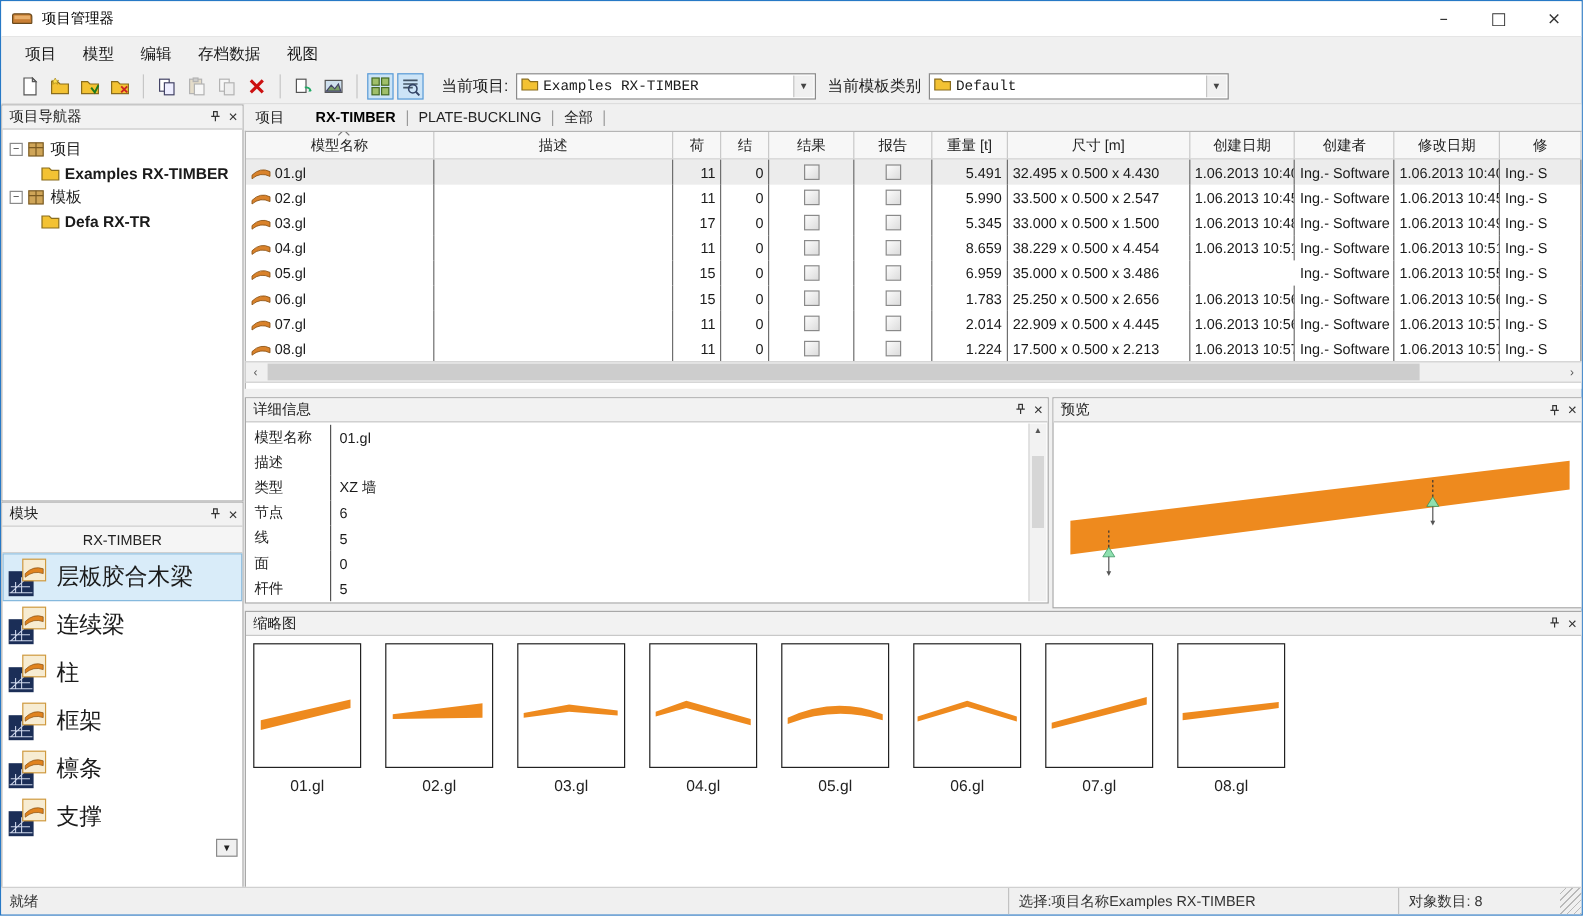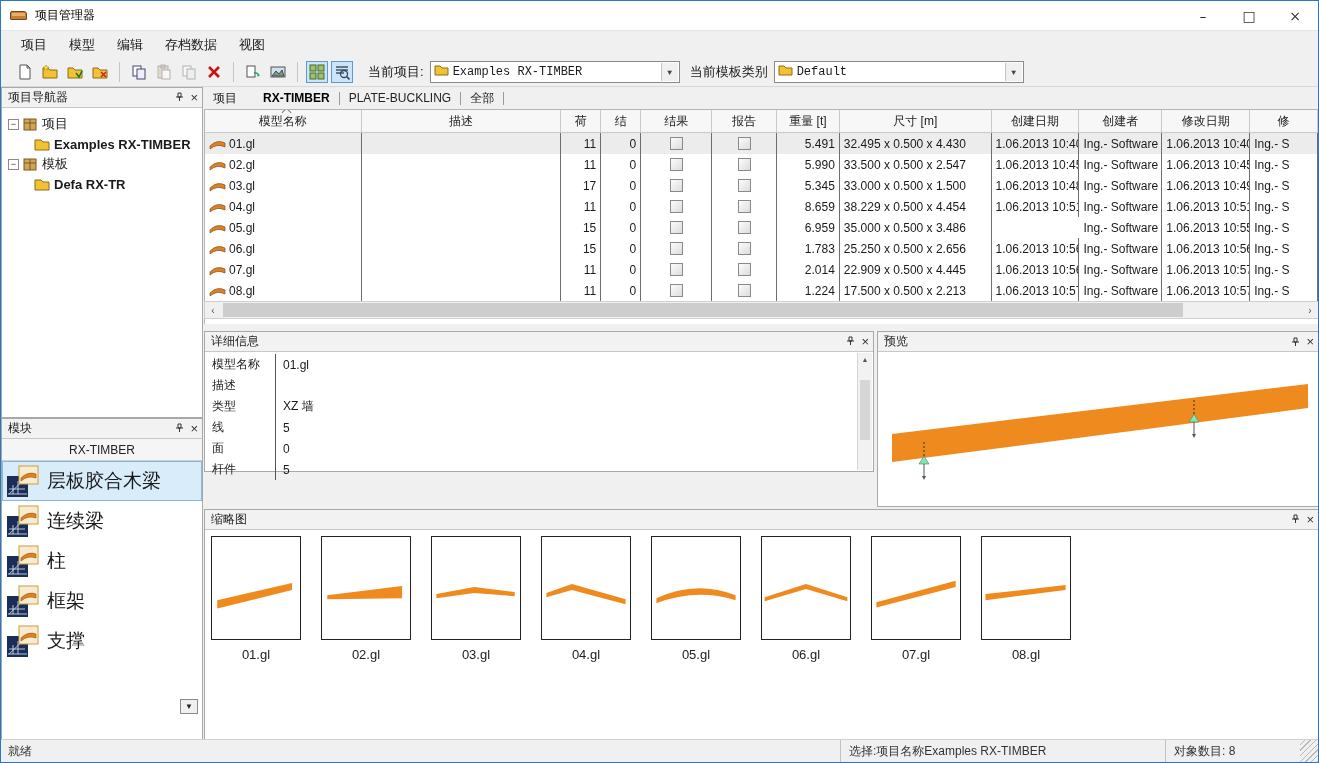--- a/index.html
+++ b/index.html
@@ -67,21 +67,21 @@
   .trow { display:flex; height:21px; background:#fff; }
   .trow.selected { background:#ececec; }
   .td { display:flex; align-items:center; border-right:1px solid #6e6e6e; font-size:12px; padding:0 4px; overflow:hidden; white-space:nowrap; }
   .td.r { justify-content:flex-end; }
   .td.c { justify-content:center; }
   .checkbox { width:13px; height:13px; border:1px solid #8a8a8a; background:linear-gradient(135deg,#fcfcfc,#dcdcdc); }
   .hscroll { position:absolute; left:203px; top:300px; width:1115px; height:18px; background:#f0f0f0; border:1px solid #cfcfcf; display:flex; align-items:center; }
   .hs-arrow { width:16px; height:100%; display:flex; align-items:center; justify-content:center; color:#555; font-size:10px; }
   .hs-thumb { height:14px; background:#cdcdcd; width:960px; margin-left:2px; }
   
-  #details { left:203px; top:330px; width:670px; height:141px; }
+  #details { left:203px; top:330px; width:670px; height:172px; }
   .dfield { display:flex; height:21px; align-items:center; }
   .dlabel { width:70px; padding-left:7px; font-size:12px; color:#222; flex:none; }
   .dval { border-left:1px solid #555; padding-left:7px; font-size:12px; height:100%; display:flex; align-items:center; flex:1; }
   .vscroll { position:absolute; right:1px; top:21px; bottom:1px; width:15px; background:#f2f2f2; border-left:1px solid #d5d5d5; }
   .vscroll .vthumb { margin:14px 2px 0; height:60px; background:#d6d6d6; }
   .vscroll .varrow { height:13px; text-align:center; font-size:7px; color:#555; line-height:13px; }
   
   #preview { left:876px; top:330px; width:442px; height:176px; }
   #preview svg { display:block; }
   
@@ -311,20 +311,29 @@
         <div class="mod-label">柱</div>
       </div>
       <div class="mod-item">
         <svg width="32" height="32">
           <rect x="0" y="11" width="21" height="21" fill="#1B2E57"></rect>
           <path d="M1,29 h19 M2,29 L18,14 M6,29 V20 M11,29 V16 M2,24 L18,24" stroke="#cdd6ea" stroke-width="0.9" fill="none"></path>
           <rect x="12" y="1" width="19" height="18" fill="#f7ecd2" stroke="#cf9a3f"></rect>
           <path d="M14,13 Q21,6 29,9 L29,13 Q21,10 14,16 Z" fill="#e0831f" stroke="#8a5214" stroke-width="0.6"></path>
         </svg>
         <div class="mod-label">框架</div>
+      </div>
+      <div class="mod-item">
+        <svg width="32" height="32">
+          <rect x="0" y="11" width="21" height="21" fill="#1B2E57"></rect>
+          <path d="M1,29 h19 M2,29 L18,14 M6,29 V20 M11,29 V16 M2,24 L18,24" stroke="#cdd6ea" stroke-width="0.9" fill="none"></path>
+          <rect x="12" y="1" width="19" height="18" fill="#f7ecd2" stroke="#cf9a3f"></rect>
+          <path d="M14,13 Q21,6 29,9 L29,13 Q21,10 14,16 Z" fill="#e0831f" stroke="#8a5214" stroke-width="0.6"></path>
+        </svg>
+        <div class="mod-label">檩条</div>
       </div>
       <div class="mod-item">
         <svg width="32" height="32">
           <rect x="0" y="11" width="21" height="21" fill="#1B2E57"></rect>
           <path d="M1,29 h19 M2,29 L18,14 M6,29 V20 M11,29 V16 M2,24 L18,24" stroke="#cdd6ea" stroke-width="0.9" fill="none"></path>
           <rect x="12" y="1" width="19" height="18" fill="#f7ecd2" stroke="#cf9a3f"></rect>
           <path d="M14,13 Q21,6 29,9 L29,13 Q21,10 14,16 Z" fill="#e0831f" stroke="#8a5214" stroke-width="0.6"></path>
         </svg>
         <div class="mod-label">支撑</div>
       </div>
@@ -565,20 +574,24 @@
         <div class="dlabel">模型名称</div>
         <div class="dval">01.gl</div>
       </div>
       <div class="dfield">
         <div class="dlabel">描述</div>
         <div class="dval"></div>
       </div>
       <div class="dfield">
         <div class="dlabel">类型</div>
         <div class="dval">XZ 墙</div>
+      </div>
+      <div class="dfield">
+        <div class="dlabel">节点</div>
+        <div class="dval">6</div>
       </div>
       <div class="dfield">
         <div class="dlabel">线</div>
         <div class="dval">5</div>
       </div>
       <div class="dfield">
         <div class="dlabel">面</div>
         <div class="dval">0</div>
       </div>
       <div class="dfield">

